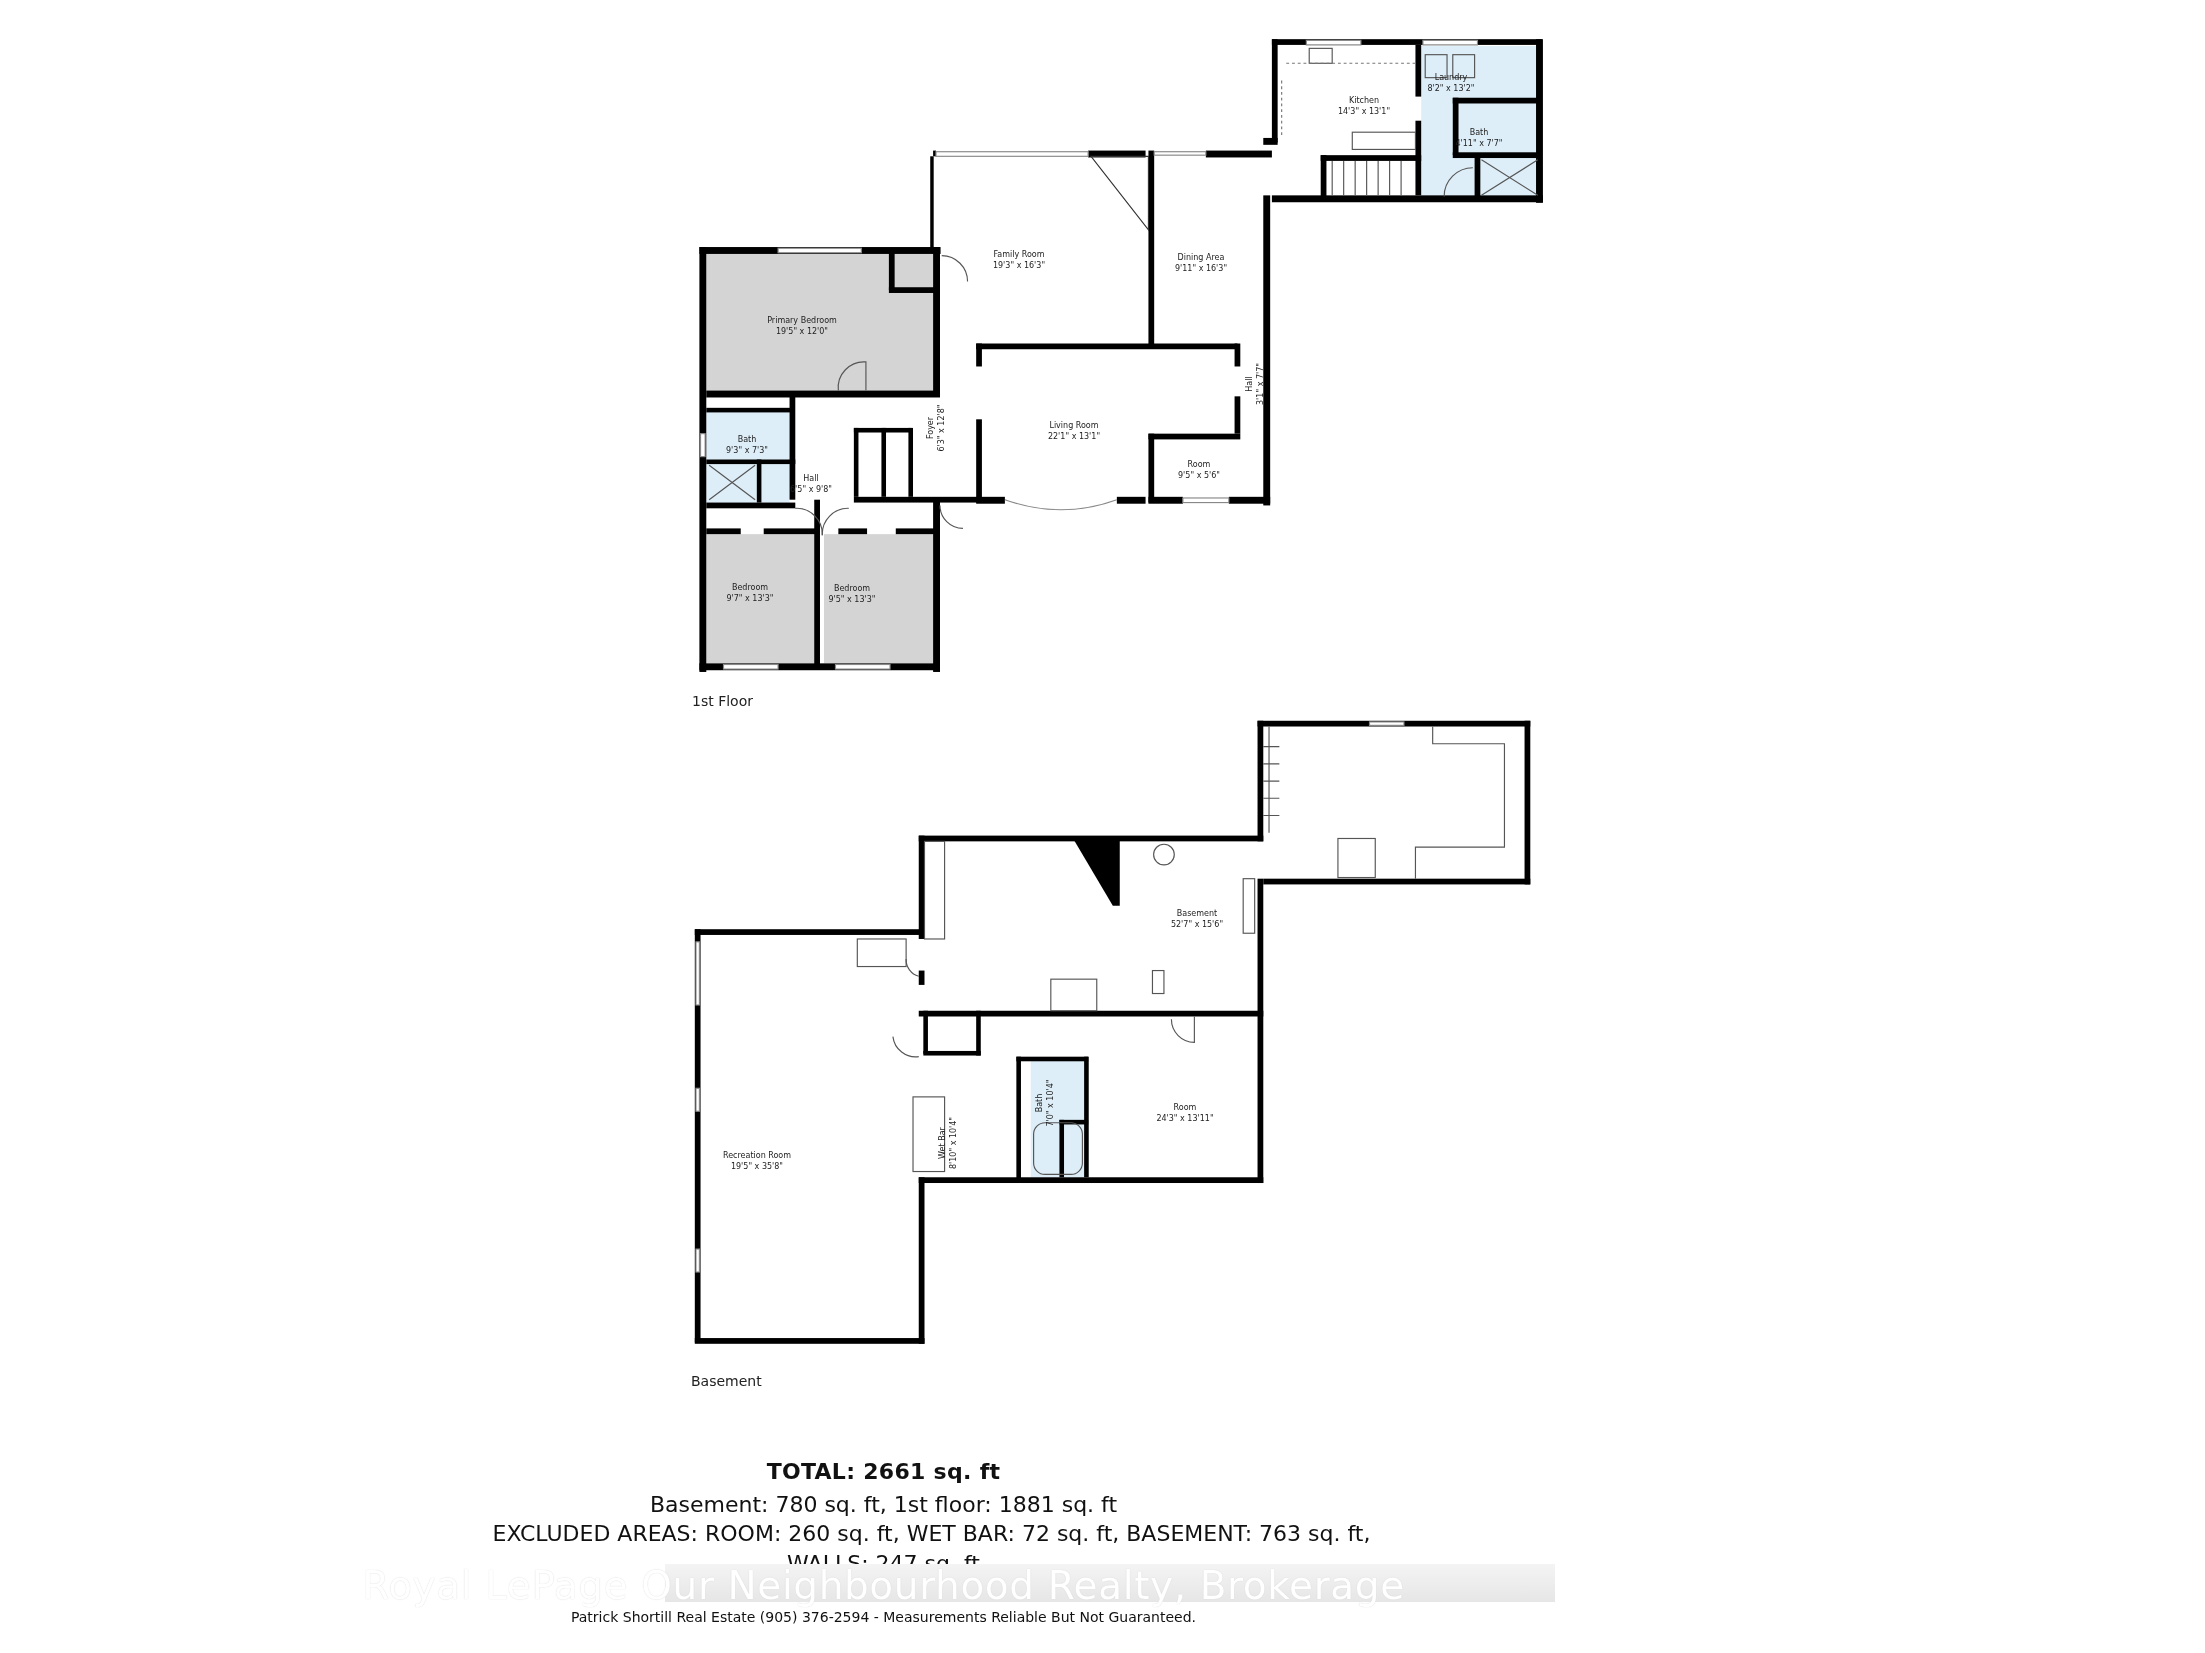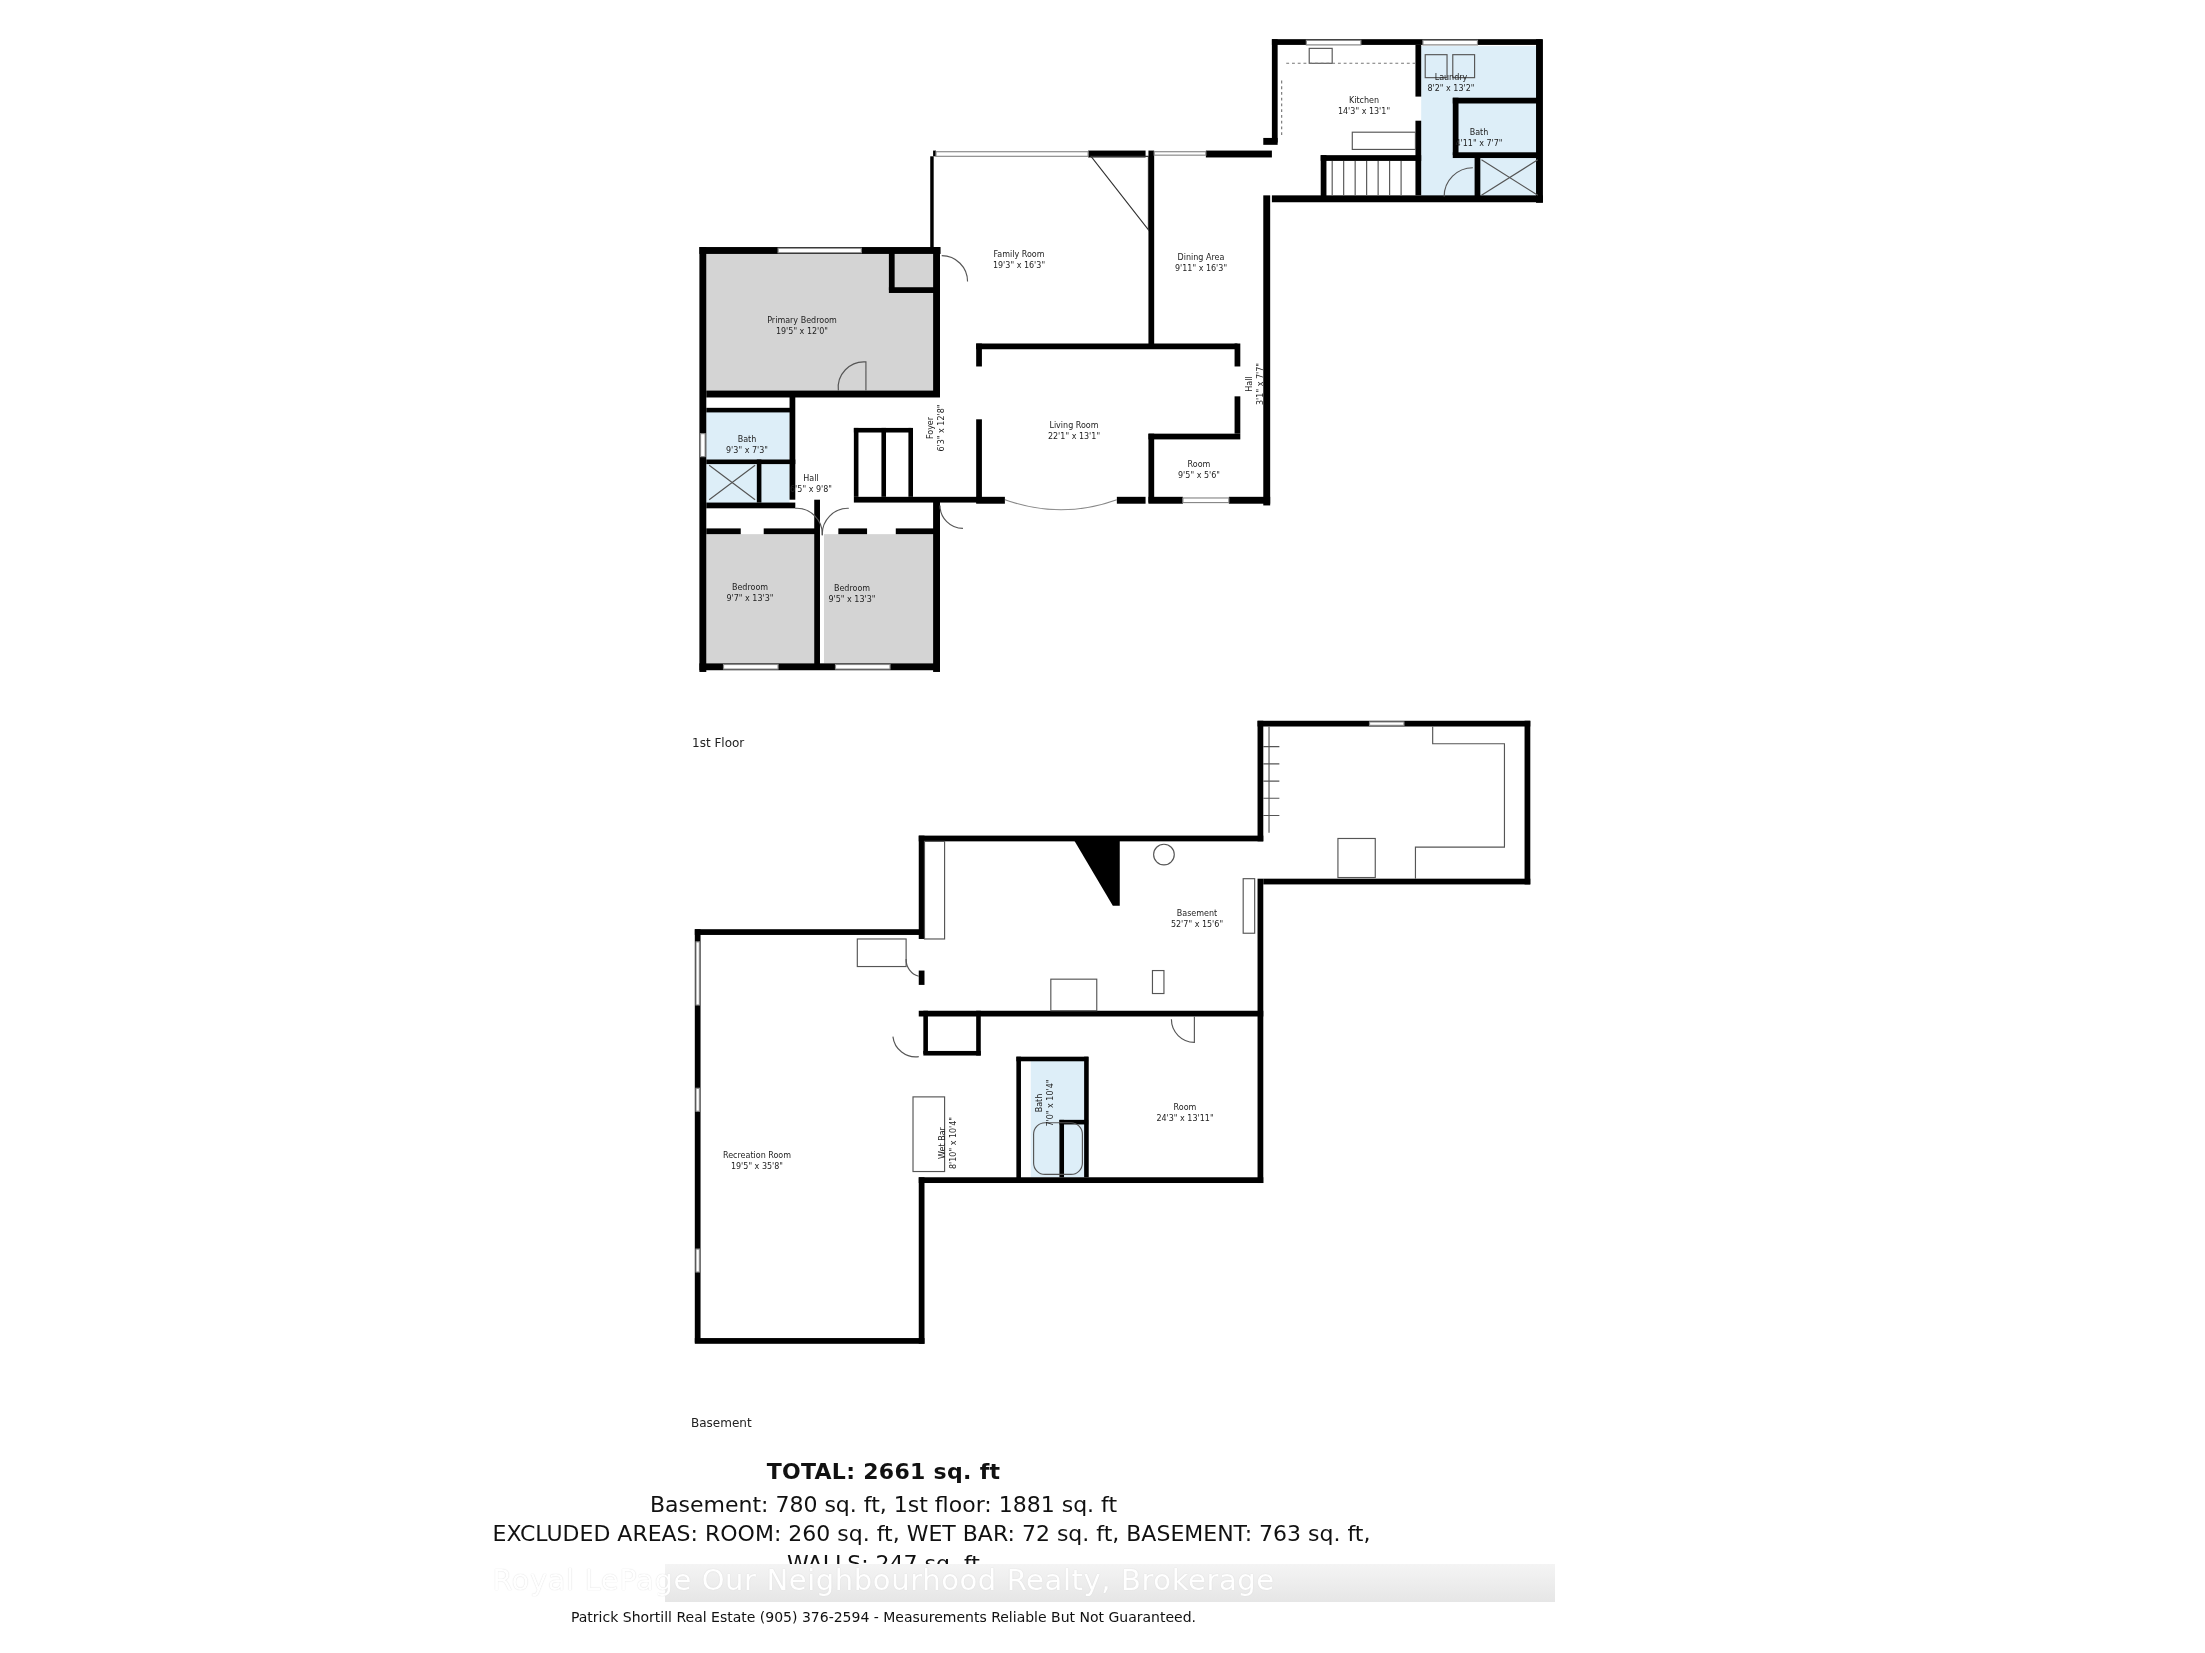--- a/index.html
+++ b/index.html
@@ -10,30 +10,30 @@
     .room-grey { fill: #d4d4d4; }
     .room-blue { fill: #ddeef8; }
     .thin { fill: none; stroke: #555; stroke-width: 2; }
     .thin-dash { fill: none; stroke: #777; stroke-width: 2; stroke-dasharray: 5 5; }
     .win { fill: #fff; stroke: #888; stroke-width: 2; }
     .lbl { position: absolute; text-align: center; font-size: 8px; line-height: 11px;
            font-family: "DejaVu Sans", sans-serif; color: #222; white-space: nowrap;
            transform: translate(-50%, -50%); }
     .lbl.rot { transform: translate(-50%, -50%) rotate(-90deg); }
     .lbl span { display: block; }
-    .floor-lbl { position: absolute; font-size: 12px; color: #222; margin-top: 43px; }
+    .floor-lbl { position: absolute; font-size: 14px; color: #222; }
     .footer { position: absolute; left: 0; width: 1767px; text-align: center;
               font-family: "DejaVu Sans", sans-serif; }
     .total { top: 1459px; font-size: 22px; font-weight: bold; letter-spacing: 0.3px; }
     .line2 { top: 1492px; font-size: 22px; }
     .line3 { top: 1521px; font-size: 22px; padding-left: 48px; }
     .line4 { top: 1551px; font-size: 22px; }
     .watermark-band { position: absolute; left: 665px; top: 1564px; width: 890px; height: 38px;
                       background: linear-gradient(#f4f4f4, #e6e6e6); }
-    .watermark { top: 1563px; font-size: 29px; color: #ffffff; letter-spacing: 0.6px;
+    .watermark { top: 1563px; font-size: 39px; color: #ffffff; letter-spacing: 0.6px;
                  text-shadow: 0 0 1.1px #cfcfcf; }
     .credit { top: 1609px; font-size: 14px; color: #111; }
   </style>
 </head>
 <body>
 
 <svg class="plan" viewBox="0 0 3840 2880" xmlns="http://www.w3.org/2000/svg">
 
   <g>
 

